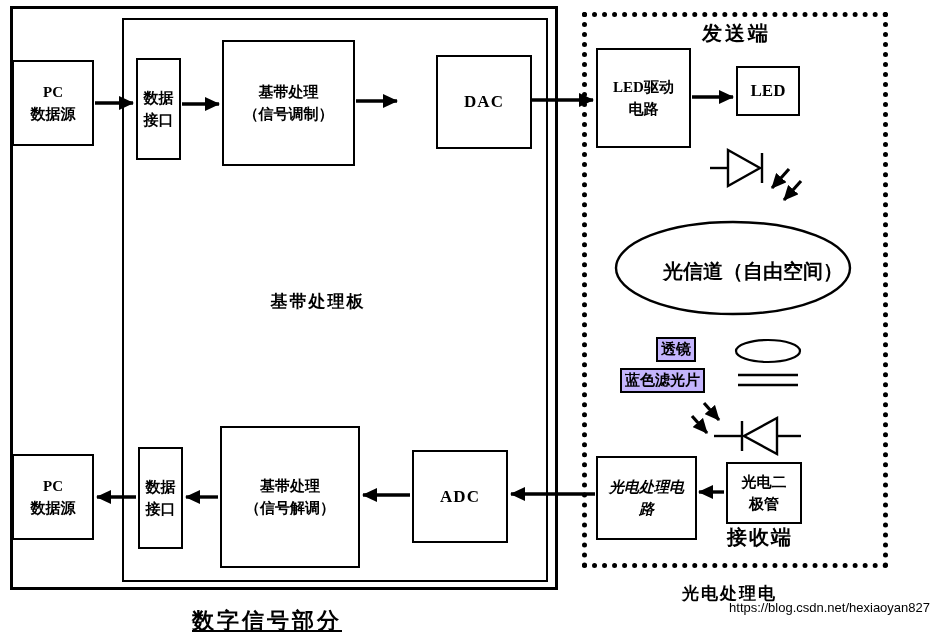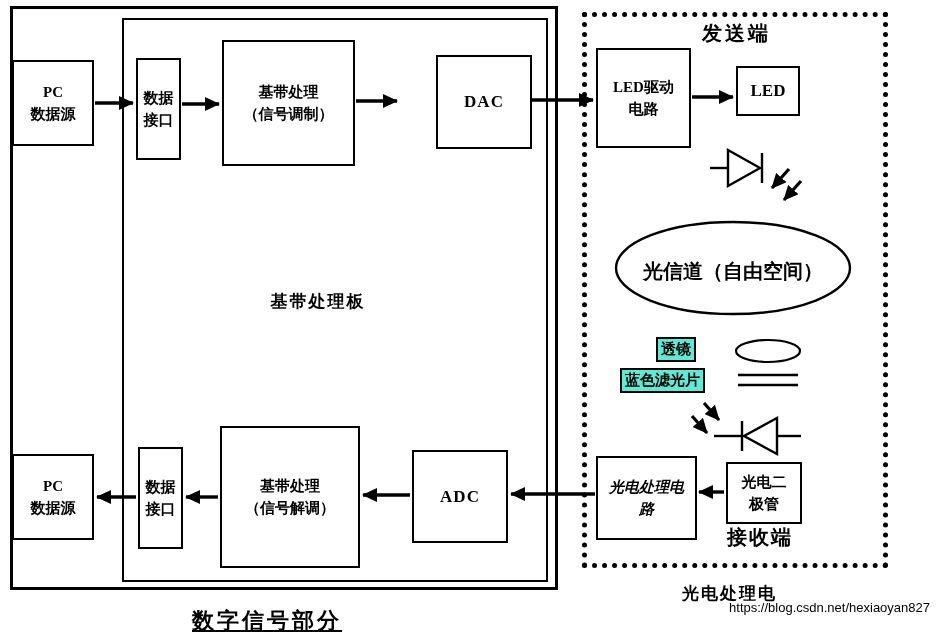--- a/index.html
+++ b/index.html
@@ -23,23 +23,23 @@
   #led-driver{left:596px;top:48px;width:95px;height:100px;}
   #led{left:736px;top:66px;width:64px;height:50px;font-size:17px;}
   #photo-circuit{left:596px;top:456px;width:101px;height:84px;font-style:italic;}
   #photodiode{left:726px;top:462px;width:76px;height:62px;}
   .lbl{position:absolute;font-weight:bold;font-size:20px;white-space:pre-line;}
   #board-label{left:238px;top:290px;width:160px;text-align:center;font-size:17px;letter-spacing:2px;}
   #digital-label{left:192px;top:606px;font-size:22px;letter-spacing:3px;text-decoration:underline;}
   #analog-label{left:682px;top:582px;font-size:17px;letter-spacing:2px;}
   #send-label{left:702px;top:20px;letter-spacing:3px;}
   #receive-label{left:727px;top:524px;letter-spacing:2px;}
-  #channel-label{left:623px;top:258px;width:220px;text-align:center;}
+  #channel-label{left:623px;top:258px;width:220px;text-align:right;}
   .tag{position:absolute;box-sizing:border-box;border:2px solid #000;padding:0 3px;
-    font-weight:bold;font-size:15px;background:#5eead4;line-height:1.4;}
+    font-weight:bold;font-size:15px;background:#c4b5fd;line-height:1.4;}
   #lens-tag{left:656px;top:337px;}
   #filter-tag{left:620px;top:368px;}
   #overlay{position:absolute;left:0;top:0;pointer-events:none;}
   #watermark{position:absolute;right:6px;top:600px;font-size:13px;color:#000000;
     font-family:"Liberation Sans","DejaVu Sans",sans-serif;font-weight:normal;}
 </style>
 </head>
 <body>
 
 <div id="stage">

